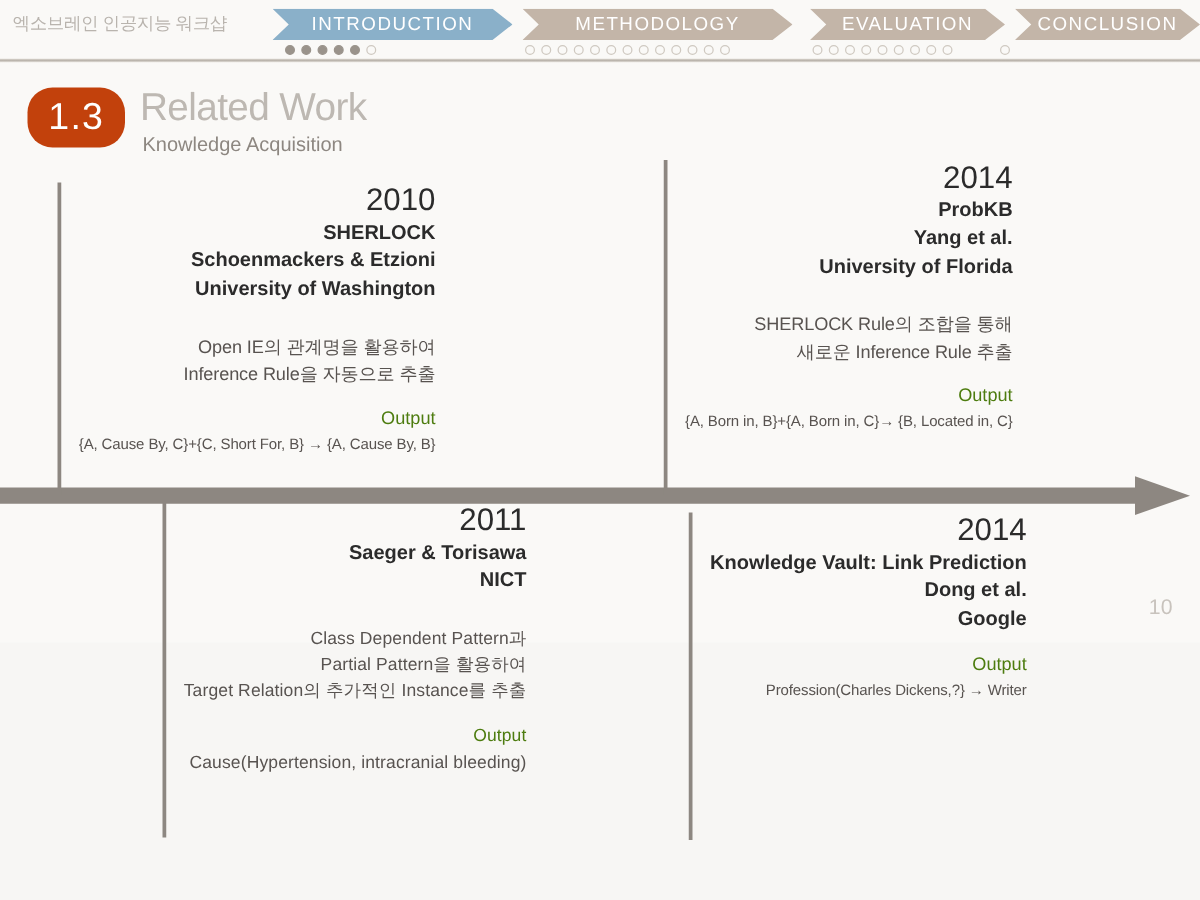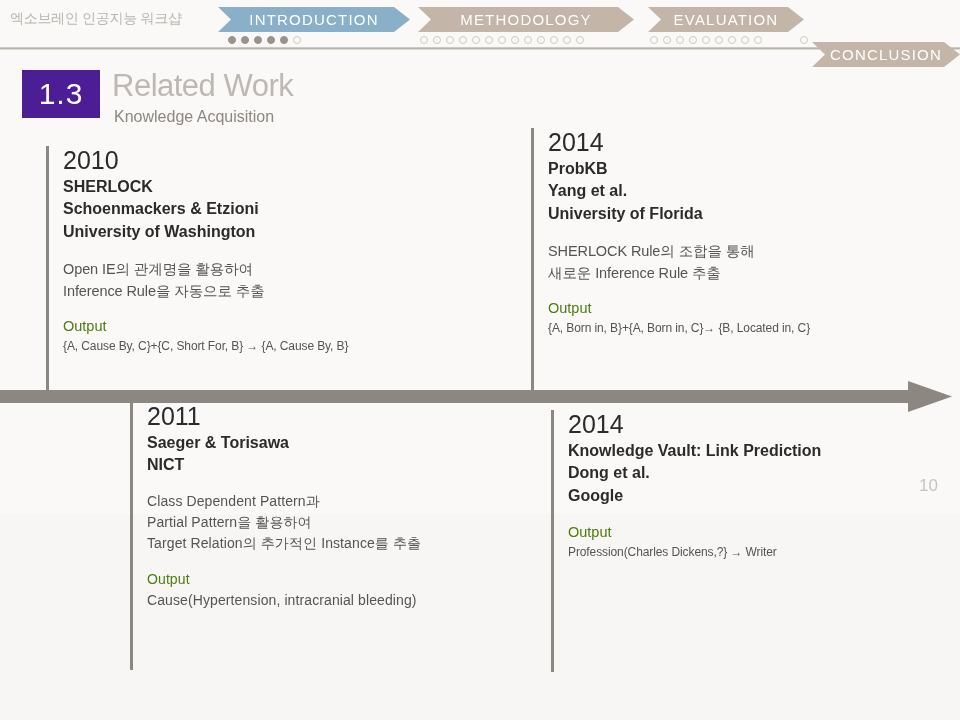--- a/index.html
+++ b/index.html
@@ -6,20 +6,21 @@
   html, body {
     width: 960px; height: 720px;
     background: #f7f6f4;
     font-family: "Liberation Sans", "DejaVu Sans", sans-serif;
     overflow: hidden;
   }
   #slide {
     position: relative;
     width: 960px; height: 514px;
     background: #faf9f7;
+    text-align: right;
   }
 
   
   #header {
     position: absolute; left: 0; top: 0;
     width: 960px; height: 48px;
   }
   #workshop-title {
     position: absolute; left: 10px; top: 10px;
     font-size: 14px; color: #b9b4ae;
@@ -48,25 +49,26 @@
   .nav-dots i.filled { background: #9a938b; border-color: #9a938b; }
   #header-rule {
     position: absolute; left: 0; top: 47px; width: 960px; height: 3px;
     background: linear-gradient(to bottom, #d9d4cd 0%, #b9b3ab 50%, #efece8 100%);
   }
 
   
   #section-badge {
     position: absolute; left: 22px; top: 70px;
     width: 78px; height: 48px;
-    background: #4c1d95;
+    background: #c2410c;
     color: #ffffff;
     font-size: 30px; font-weight: 300;
     display: flex; align-items: center; justify-content: center;
     letter-spacing: 1px;
+    border-radius: 20px;
   }
   #slide-title {
     position: absolute; left: 112px; top: 68px;
     font-size: 31px; color: #bdb8b2; font-weight: 400;
     letter-spacing: -0.5px;
   }
   #slide-subtitle {
     position: absolute; left: 114px; top: 108px;
     font-size: 16px; color: #8d8781;
   }
@@ -87,21 +89,21 @@
   .entry .year {
     font-size: 25px; color: #2b2b2b; font-weight: 400;
     letter-spacing: 0px; line-height: 1.18;
   }
   .entry .meta {
     font-size: 16px; color: #2b2b2b; line-height: 1.42;
     white-space: pre-line;
     font-weight: bold;
   }
   .entry .desc {
-    margin-top: 14px;
+    margin-top: 23px;
     font-size: 14.5px; color: #585350; line-height: 1.52;
     white-space: pre-line;
     letter-spacing: -0.1px;
   }
   .entry .out-label {
     margin-top: 14px;
     font-size: 14.5px; color: #4d7c0f; line-height: 1.5;
   }
   .entry .out-value {
     font-size: 12px; color: #585350; line-height: 1.5;
@@ -180,21 +182,21 @@
           <i></i>
           <i></i>
           <i></i>
           <i></i>
           <i></i>
           <i></i>
           <i></i>
           <i></i>
           <i></i>
         </div>
-        <div class="nav-chevron" style="left: 812px; width: 148px; margin-top: 35px;">
+        <div class="nav-chevron" style="left: 812px; width: 148px;">
           <svg class="nav-shape" viewBox="0 0 148 25" preserveAspectRatio="none">
             <polygon points="0,0 132,0 148,12.5 132,25 0,25 13,12.5" fill="#c3b5a8"></polygon>
           </svg>
           <span class="nav-label">CONCLUSION</span>
         </div>
         <div class="nav-dots" style="left: 800px;">
           <i></i>
         </div>
       </div>
     <div id="header-rule"></div>

